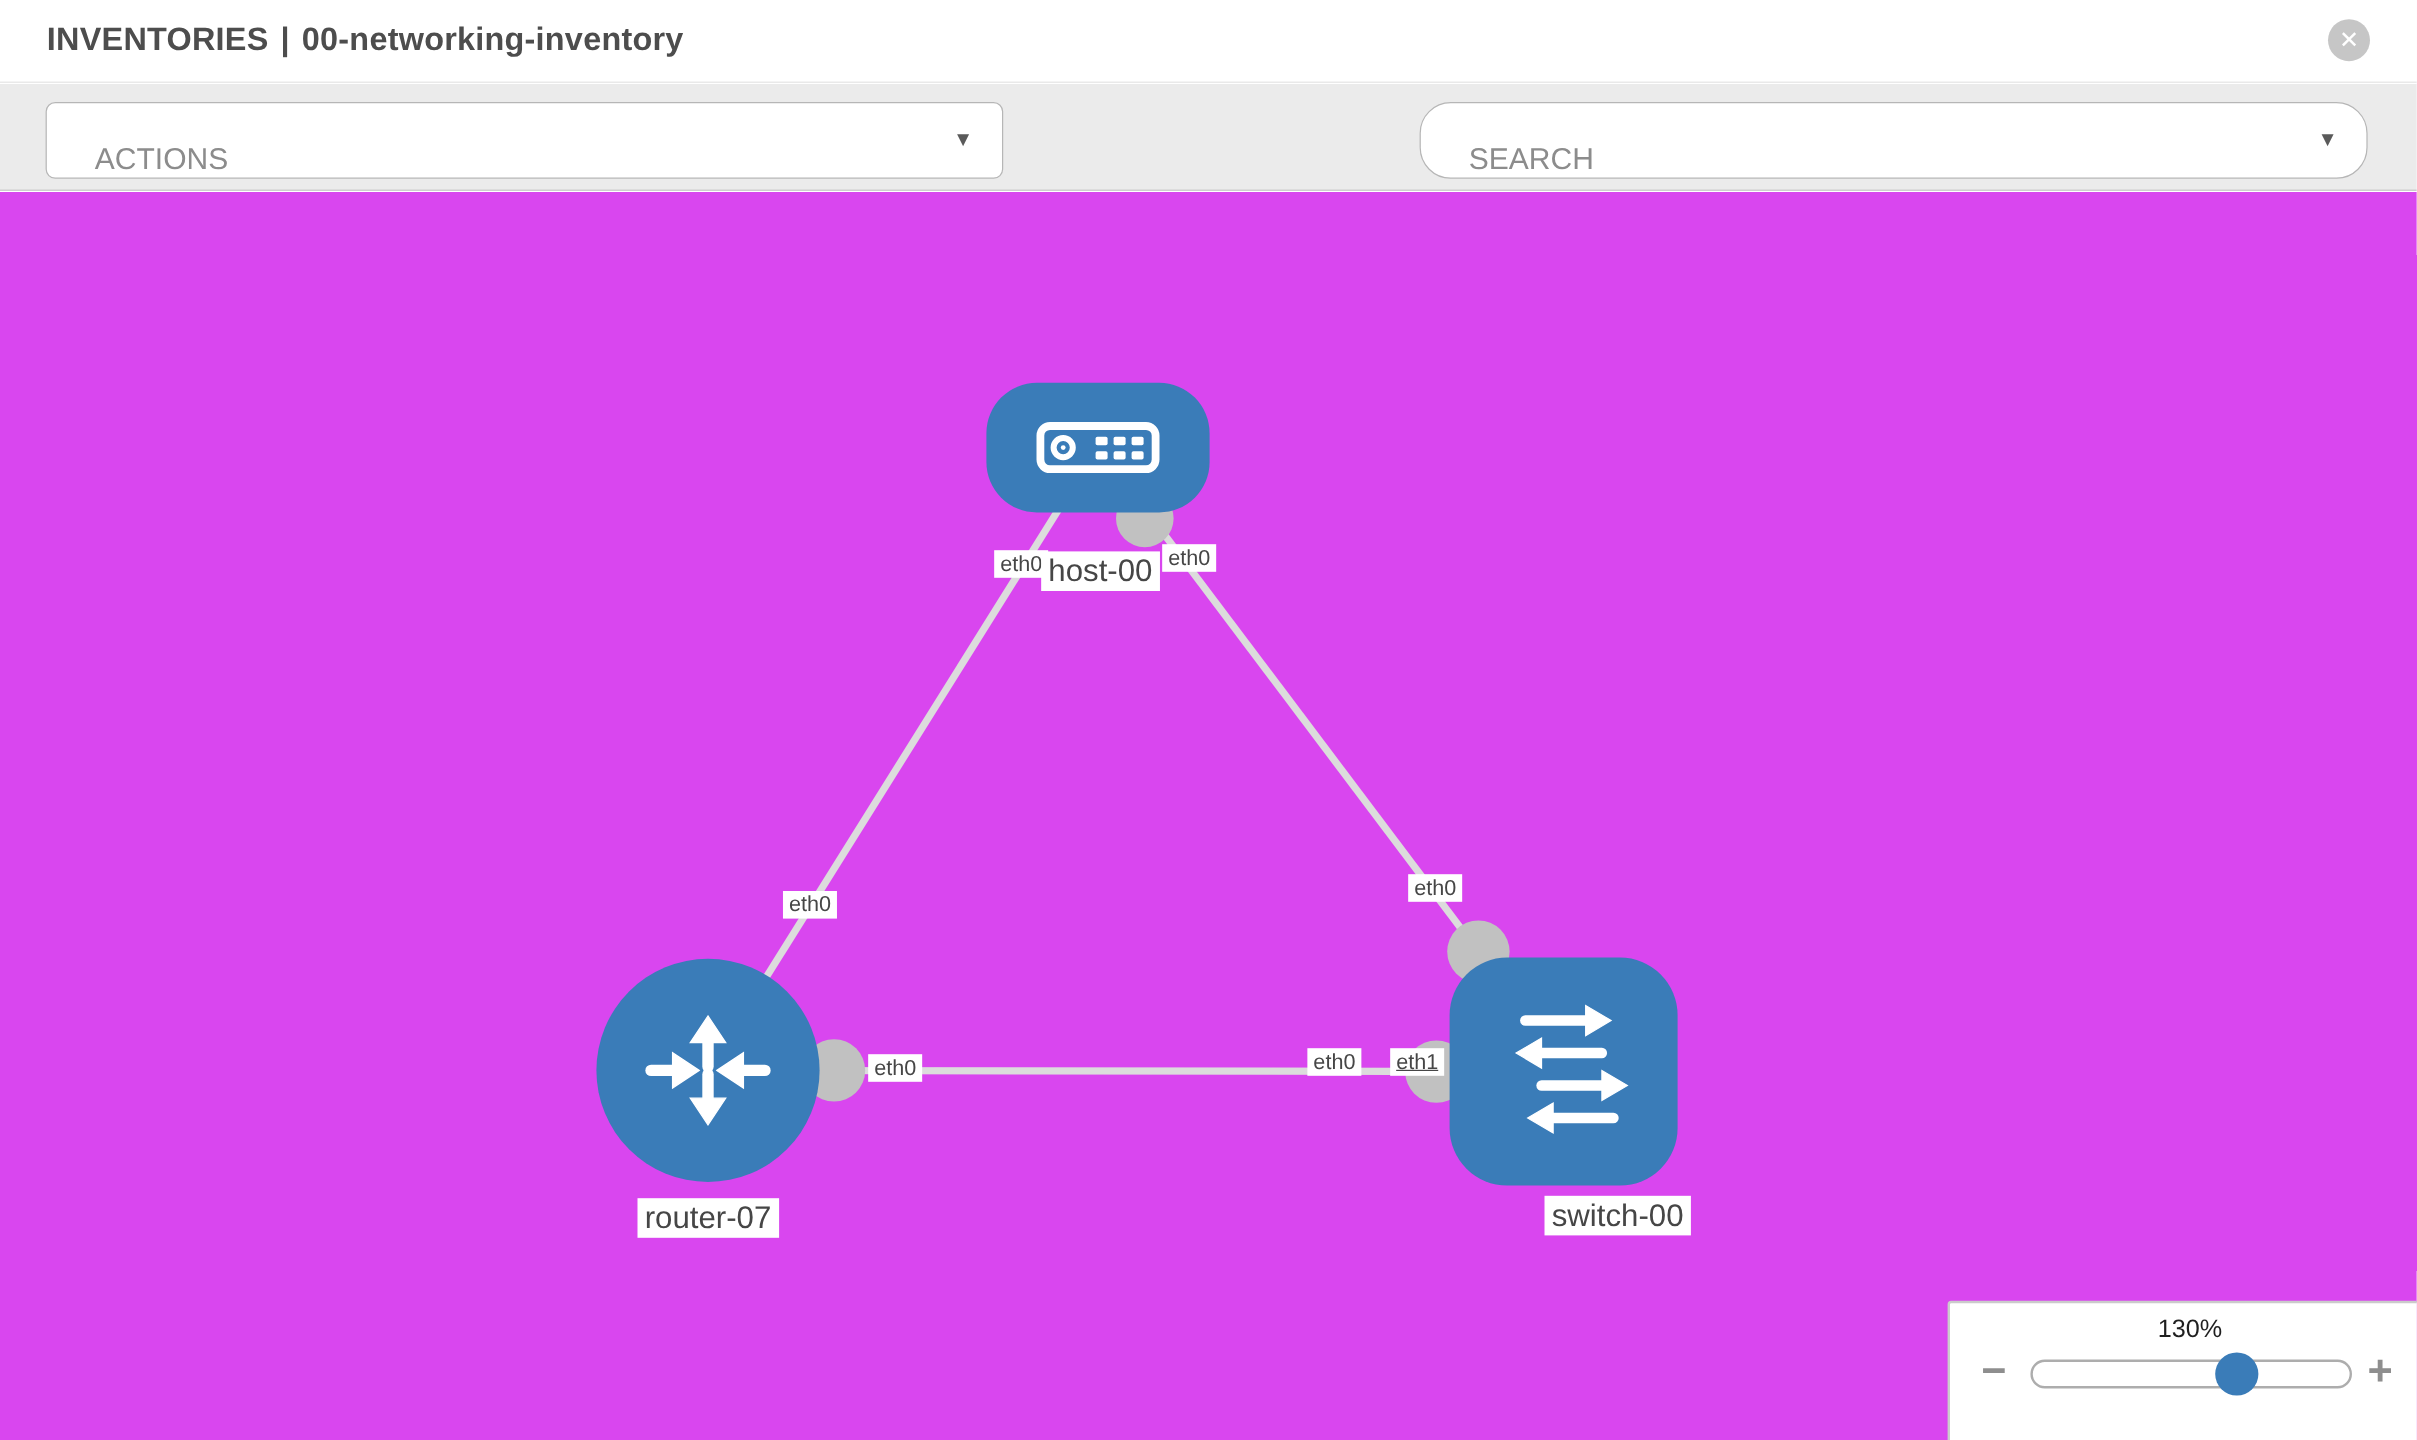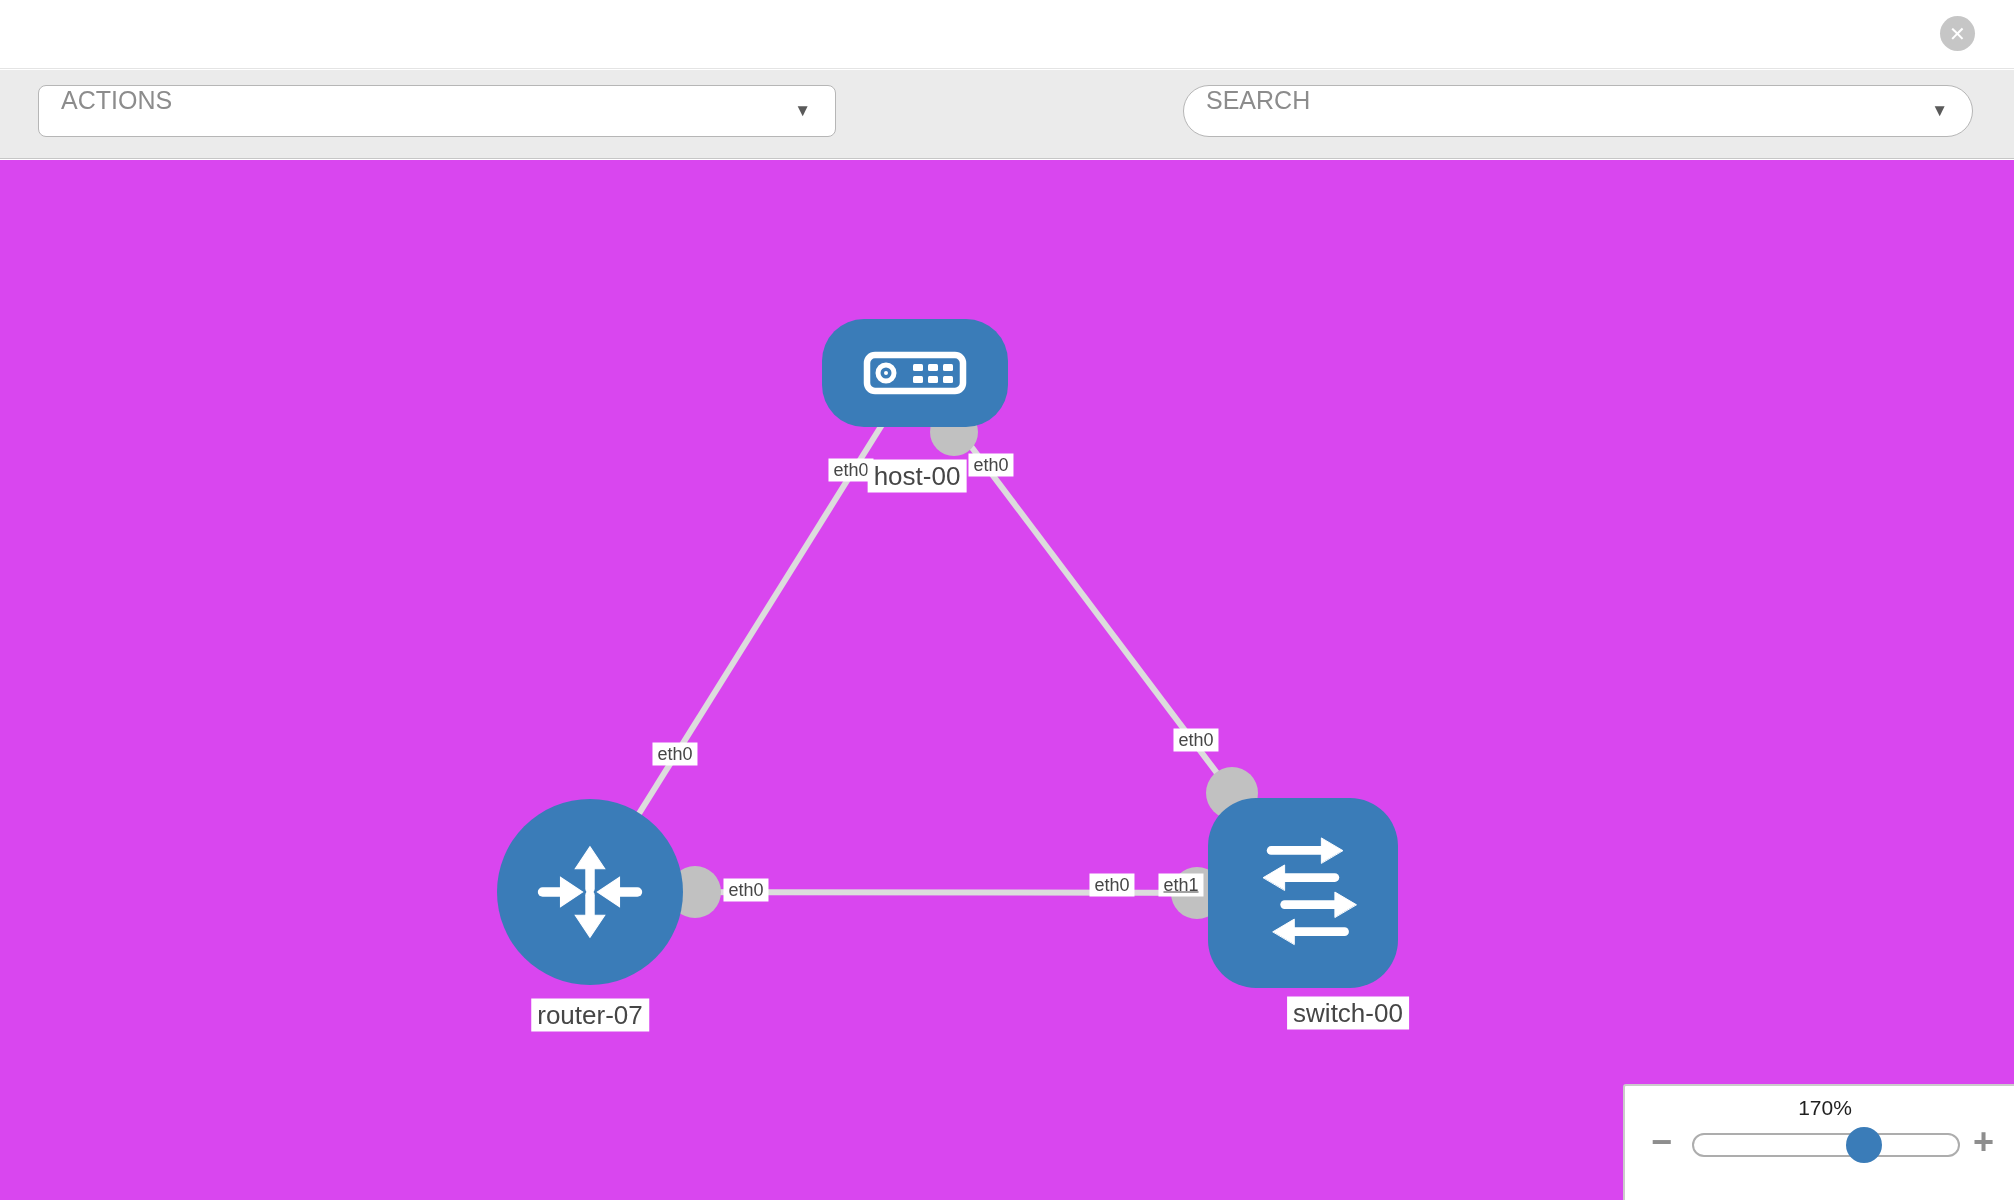--- a/index.html
+++ b/index.html
@@ -9,22 +9,22 @@
   
   .header { position:absolute; left:0; top:0; width:2014px; height:69px; background:#fff; border-bottom:1px solid #e4e4e4; }
   .page-title { position:absolute; left:39px; top:18px; font-size:27px; font-weight:bold; color:#4d4d4d; letter-spacing:0.2px; }
   .page-title .sep { padding:0 10px; }
   .close-btn { position:absolute; left:1940px; top:16px; width:35px; height:35px; border-radius:50%;
                background:#c6c6c6; color:#fff; display:flex; align-items:center; justify-content:center;
                font-size:20px; font-weight:bold; cursor:pointer; }
 
   
   .toolbar { position:absolute; left:0; top:70px; width:2014px; height:89px; background:#ebebeb; border-bottom:1px solid #c6c6c6; }
-  .select-box { position:absolute; top:15px; height:52px; background:#fff; border:1px solid #b6b6b6; border-radius:8px;
-                display:flex; align-items:flex-start; padding:0 22px; color:#8c8c8c; font-size:25px; cursor:pointer; }
+  .select-box { position:absolute; top:15px; height:64px; background:#fff; border:1px solid #b6b6b6; border-radius:8px;
+                display:flex; align-items:flex-end; padding:0 40px; color:#8c8c8c; font-size:25px; cursor:pointer; }
   .select-actions { left:38px;  width:798px; }
   .select-search  { left:1183px; width:790px;border-radius:26px; }
   .select-box .caret { position:absolute; right:24px; top:50%; transform:translateY(-50%); color:#5a5a5a; font-size:17px; }
   .tool-icon { position:absolute; top:96px; width:44px; height:46px; cursor:pointer; }
   .tool-wrench { left:1044px; }
   .tool-key    { left:1113px; }
 
   
   .canvas { position:absolute; left:0; top:160px; width:2014px; height:1040px; background:#d946ef; }
   .links-layer { position:absolute; left:0; top:0; }
@@ -49,20 +49,23 @@
                 border:2px solid #adadad; border-radius:13px; cursor:pointer; }
   .zoom-handle { position:absolute; left:221px; top:41px; width:36px; height:36px; border-radius:50%;
                  background:#3a7cb8; cursor:grab; }
 </style>
 </head>
 <body>
 
 <div class="screen">
 
   <div class="header">
+    <div class="page-title">
+      <span>INVENTORIES</span><span class="sep">|</span><span>00-networking-inventory</span>
+    </div>
     <div class="close-btn">
       <span>✕</span>
     </div>
   </div>
 
   <div class="toolbar">
     <div class="select-box select-actions">
       <span>ACTIONS</span>
       <span class="caret">▼</span>
     </div>
@@ -154,21 +157,21 @@
     <div class="chip if-label" style="left:1196px; top:580px;">eth0</div>
     <div class="chip if-label" style="left:746px; top:730px;">eth0</div>
     <div class="chip if-label" style="left:1112px; top:725px;">eth0</div>
     <div class="chip if-label" style="left:1181px; top:725px;text-decoration:underline;">eth1</div>
 
     <div class="chip node-label" style="left:917px;  top:296px;margin-top:20px;">host-00</div>
     <div class="chip node-label" style="left:590px;  top:855px;">router-07</div>
     <div class="chip node-label" style="left:1303px; top:853px;margin-left:45px;">switch-00</div>
 
     <div class="zoom-panel">
-      <div class="zoom-level">170%</div>
+      <div class="zoom-level">130%</div>
       <div class="zoom-minus">−</div>
       <div class="zoom-track"></div>
       <div class="zoom-handle"></div>
       <div class="zoom-plus">+</div>
     </div>
 
   </div>
 </div>
 
 </body></html>

